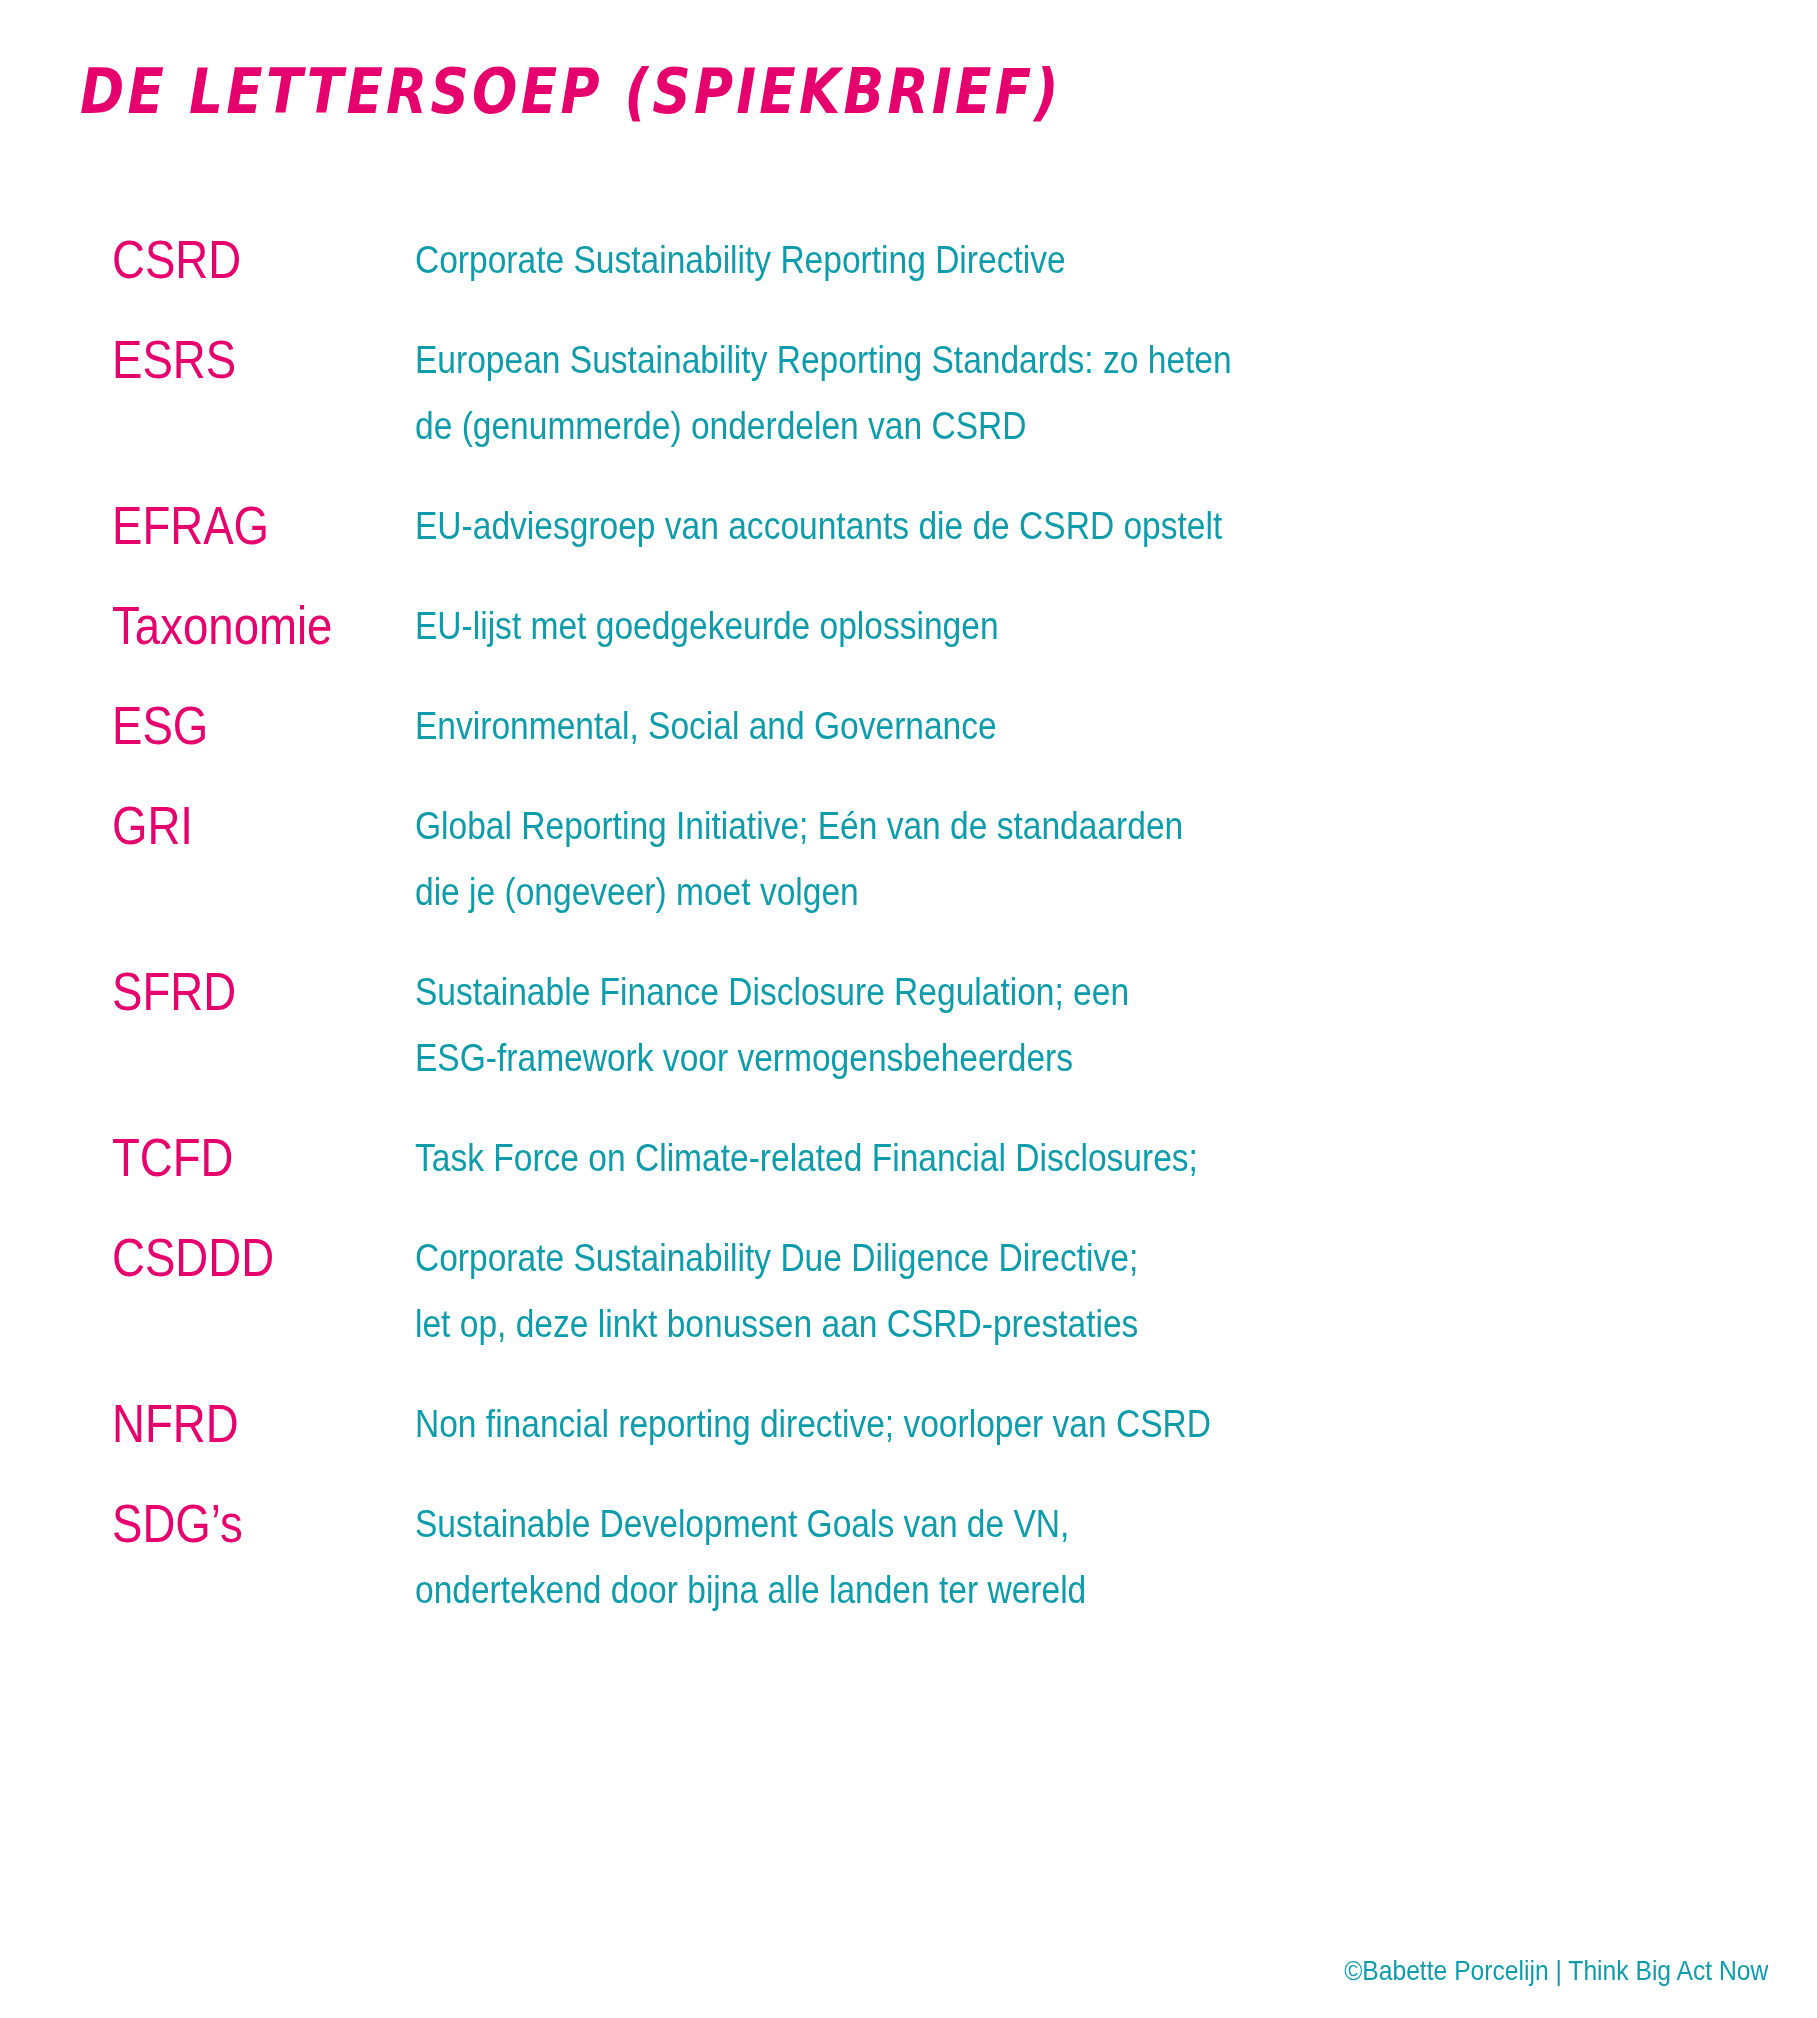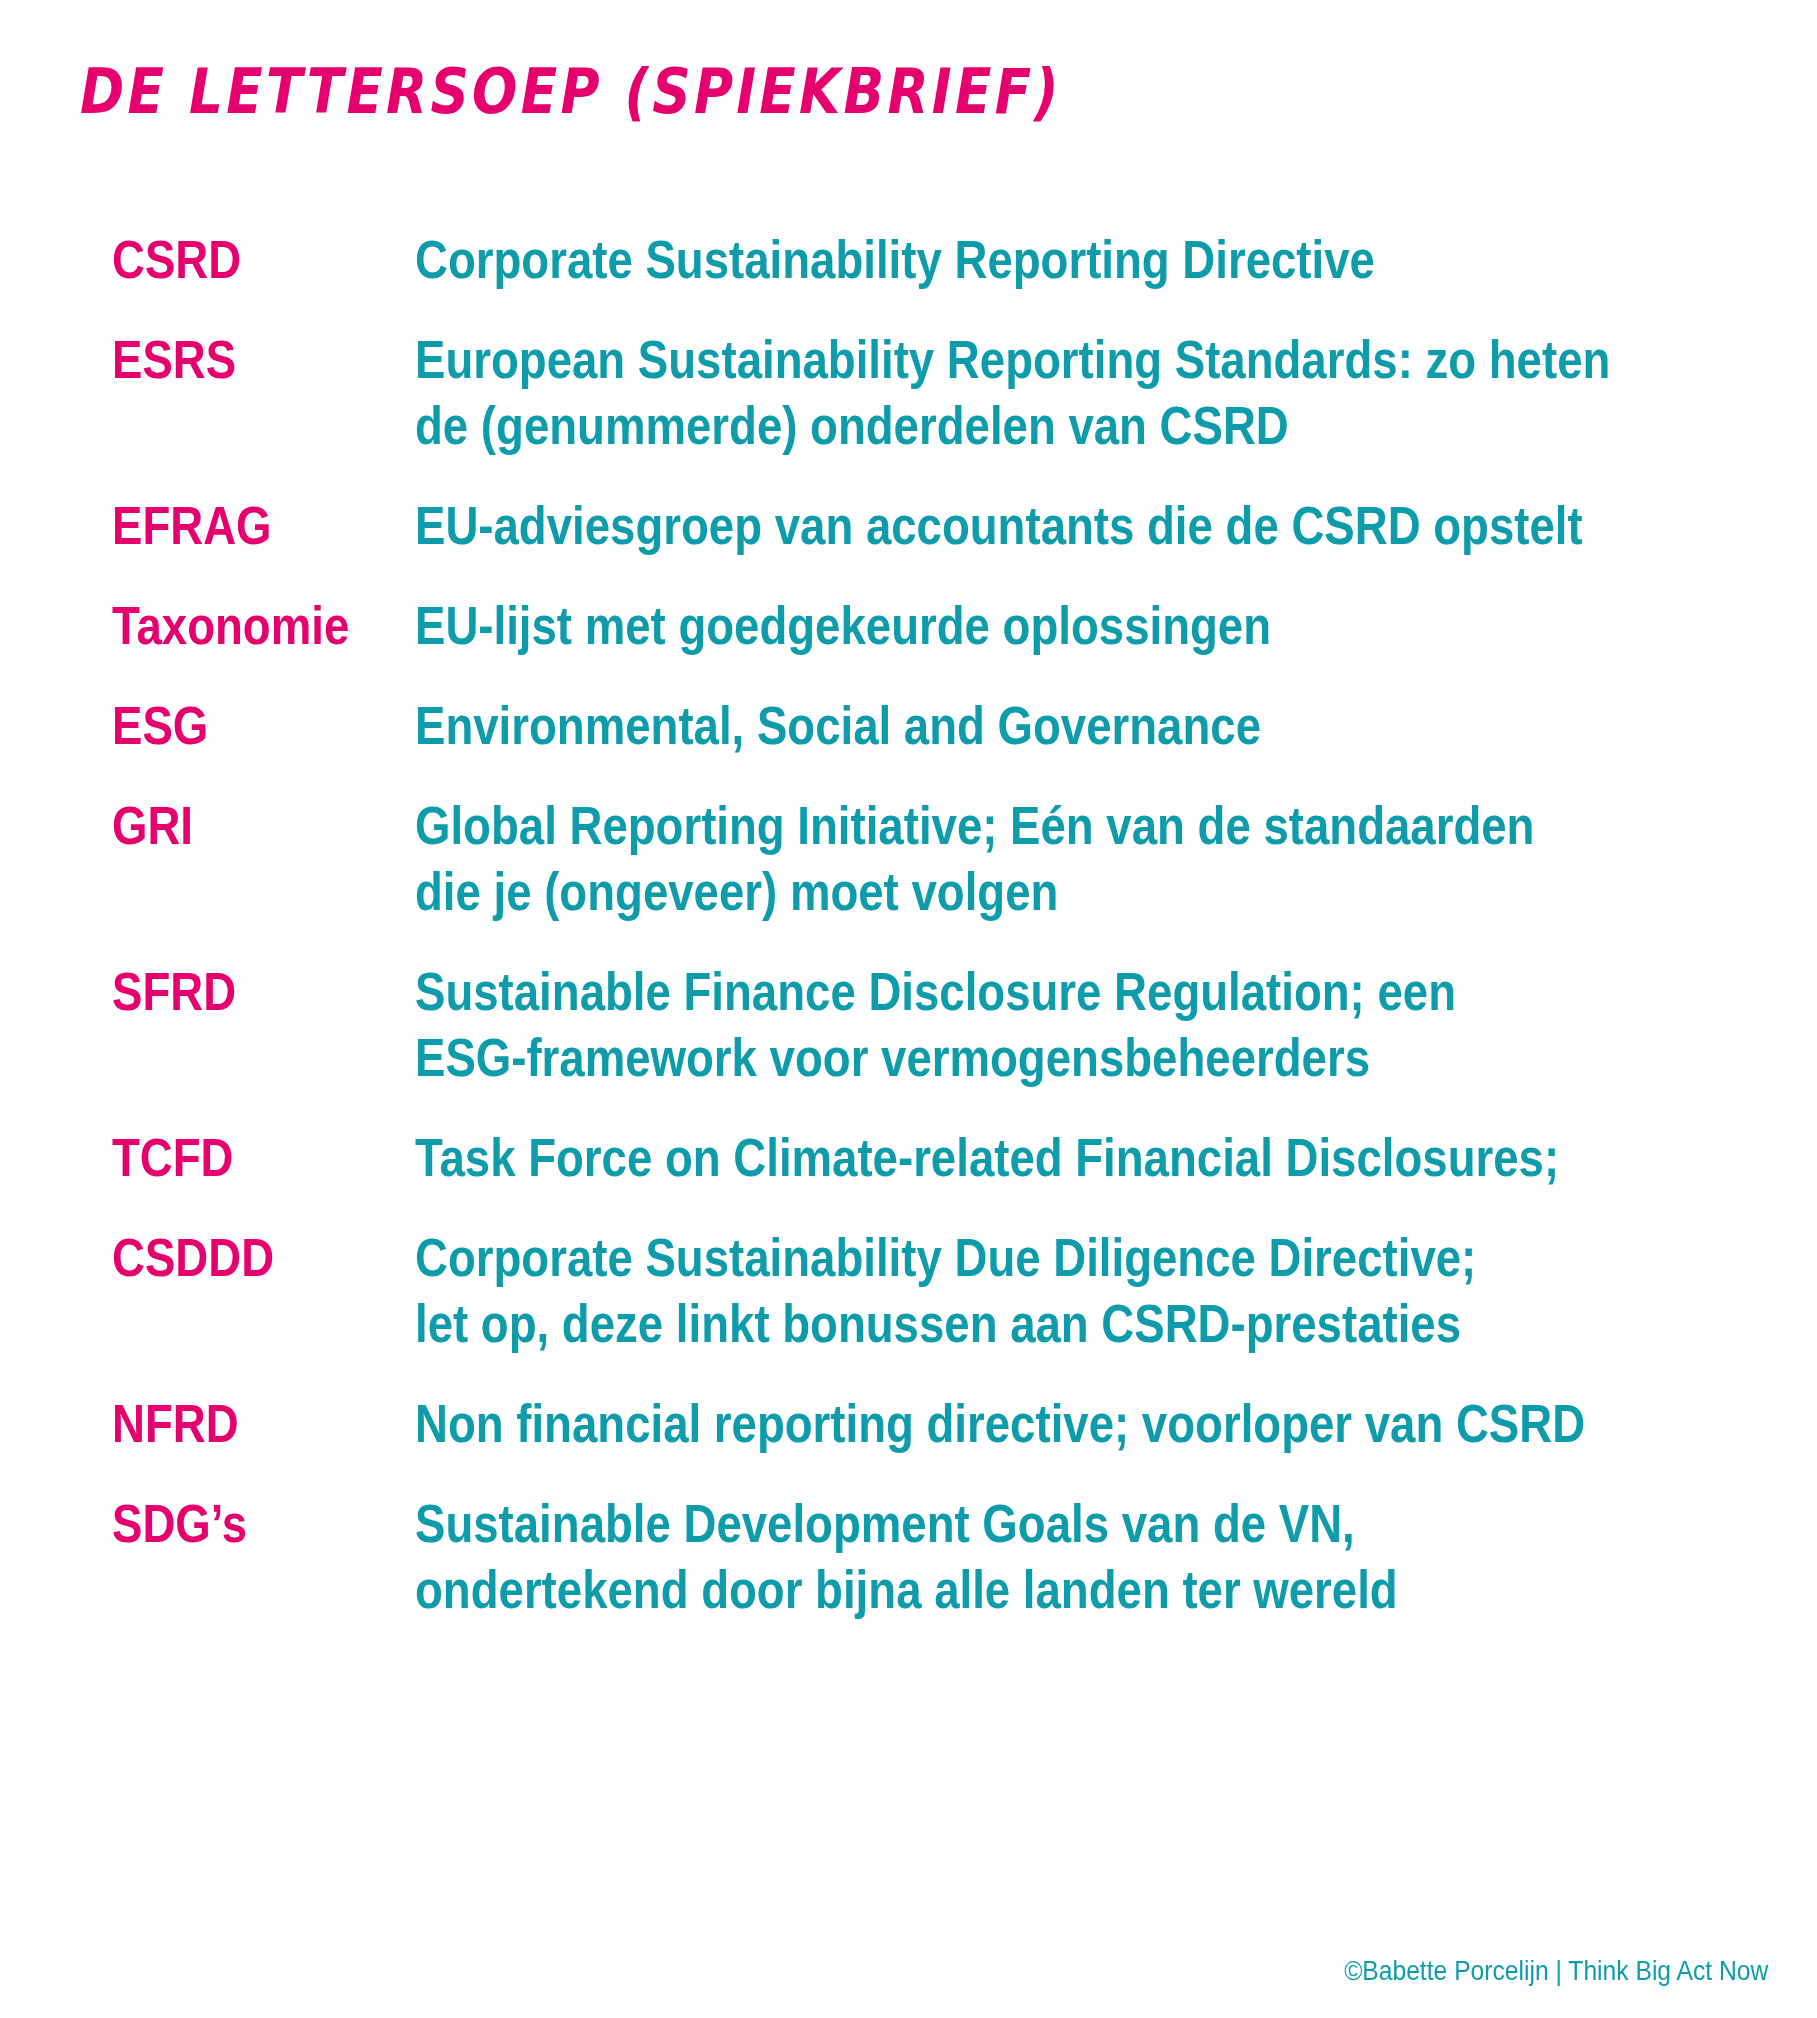--- a/index.html
+++ b/index.html
@@ -4,30 +4,30 @@
   <style>
     html, body { margin: 0; padding: 0; background: #ffffff; }
     body { width: 1817px; height: 2019px; position: relative; overflow: hidden; }
     .title {
       position: absolute; left: 0; top: 55px; width: 1817px; text-align: left;
       font-family: "DejaVu Sans", sans-serif; font-weight: bold; font-style: italic;
       font-size: 62px; color: #E5006E; letter-spacing: 3.8px;
     }
     .title span { display: inline-block; transform: scaleX(0.86); transform-origin: center; }
     .glossary { position: absolute; left: 112px; top: 227px; width: 1609px; }
-    .row { display: flex; margin-bottom: 34px; font-weight: bold; }
+    .row { display: flex; margin-bottom: 34px; }
     .term {
       width: 303px; flex: none;
       font-family: "Liberation Sans", sans-serif; font-size: 53px; line-height: 66px;
       color: #E5006E; white-space: nowrap;
     }
     .term span, .def span { display: inline-block; transform: scaleX(0.86); transform-origin: left center; }
     .def {
       flex: 1;
-      font-family: "Liberation Sans", sans-serif; font-size: 53px; line-height: 66px;
+      font-family: "Liberation Sans", sans-serif; font-size: 39px; line-height: 66px;
       color: #0E9CAB;
     }
     .def .line { display: block; white-space: nowrap; }
     .footer {
       position: absolute; right: 49px; top: 1955px;
       font-family: "Liberation Sans", sans-serif; font-size: 27.4px; color: #0E9CAB;
     }
     .footer span { display: inline-block; transform: scaleX(0.9); transform-origin: right center; }
   </style>
 </head>

